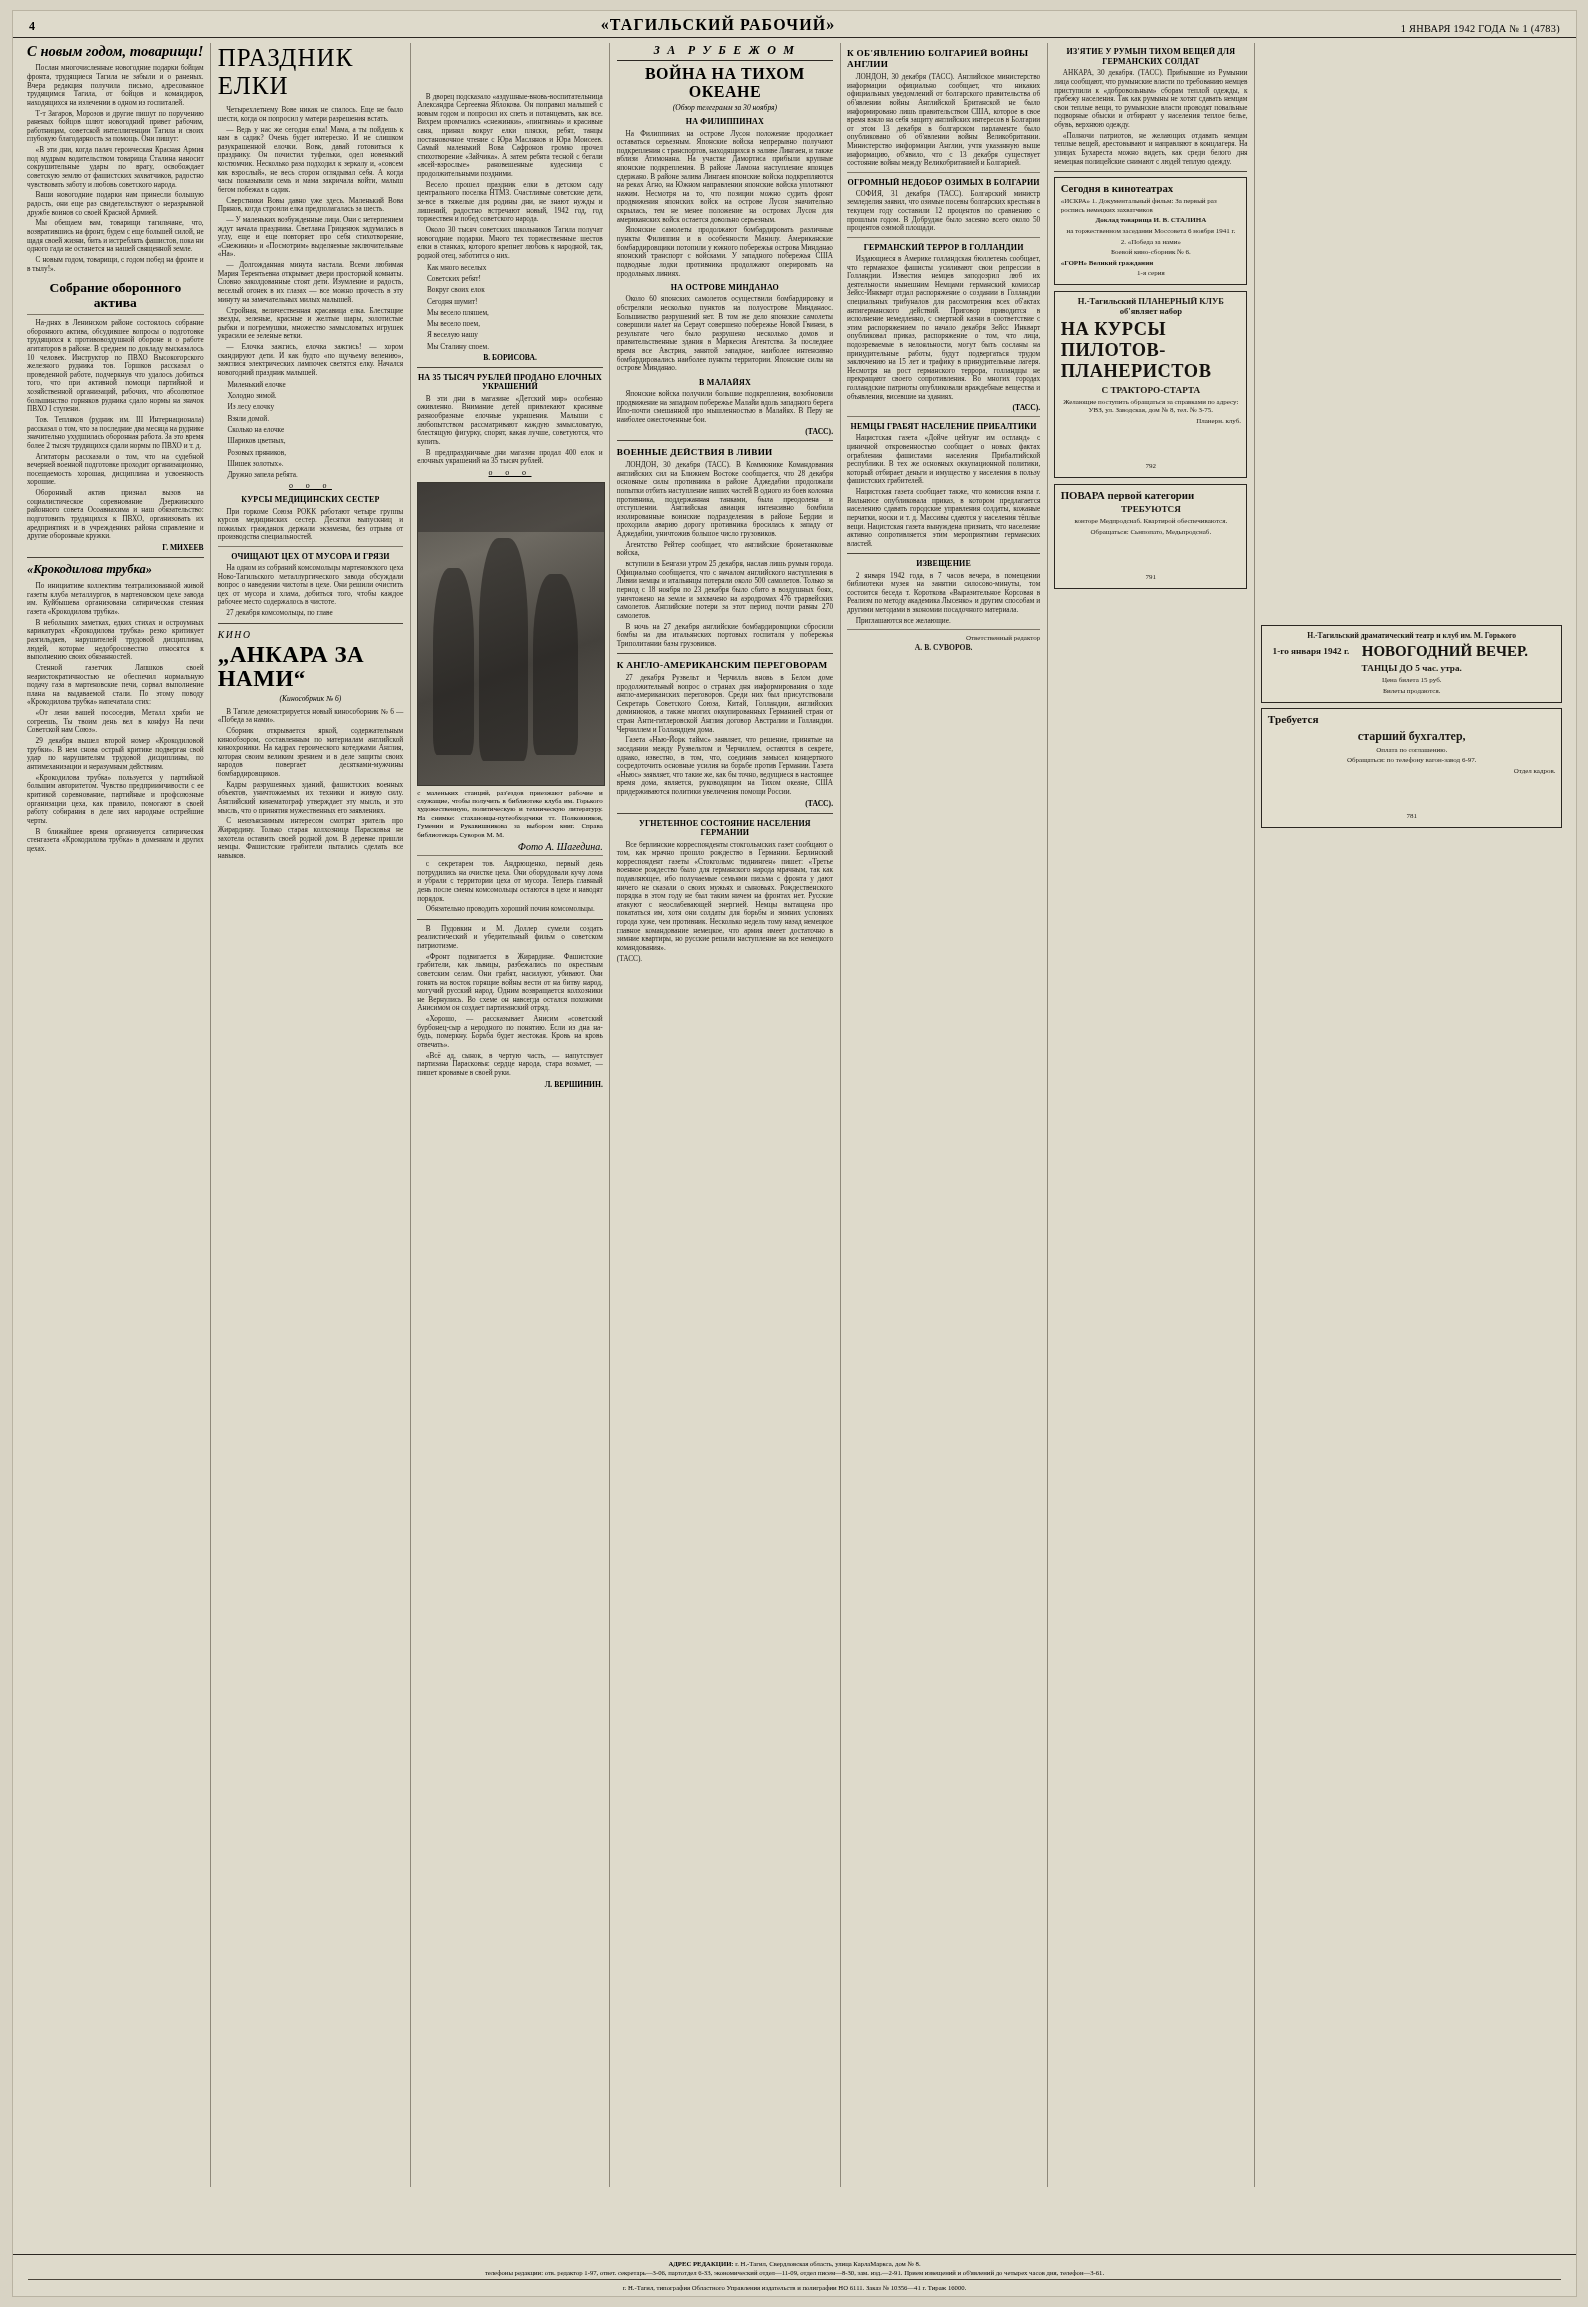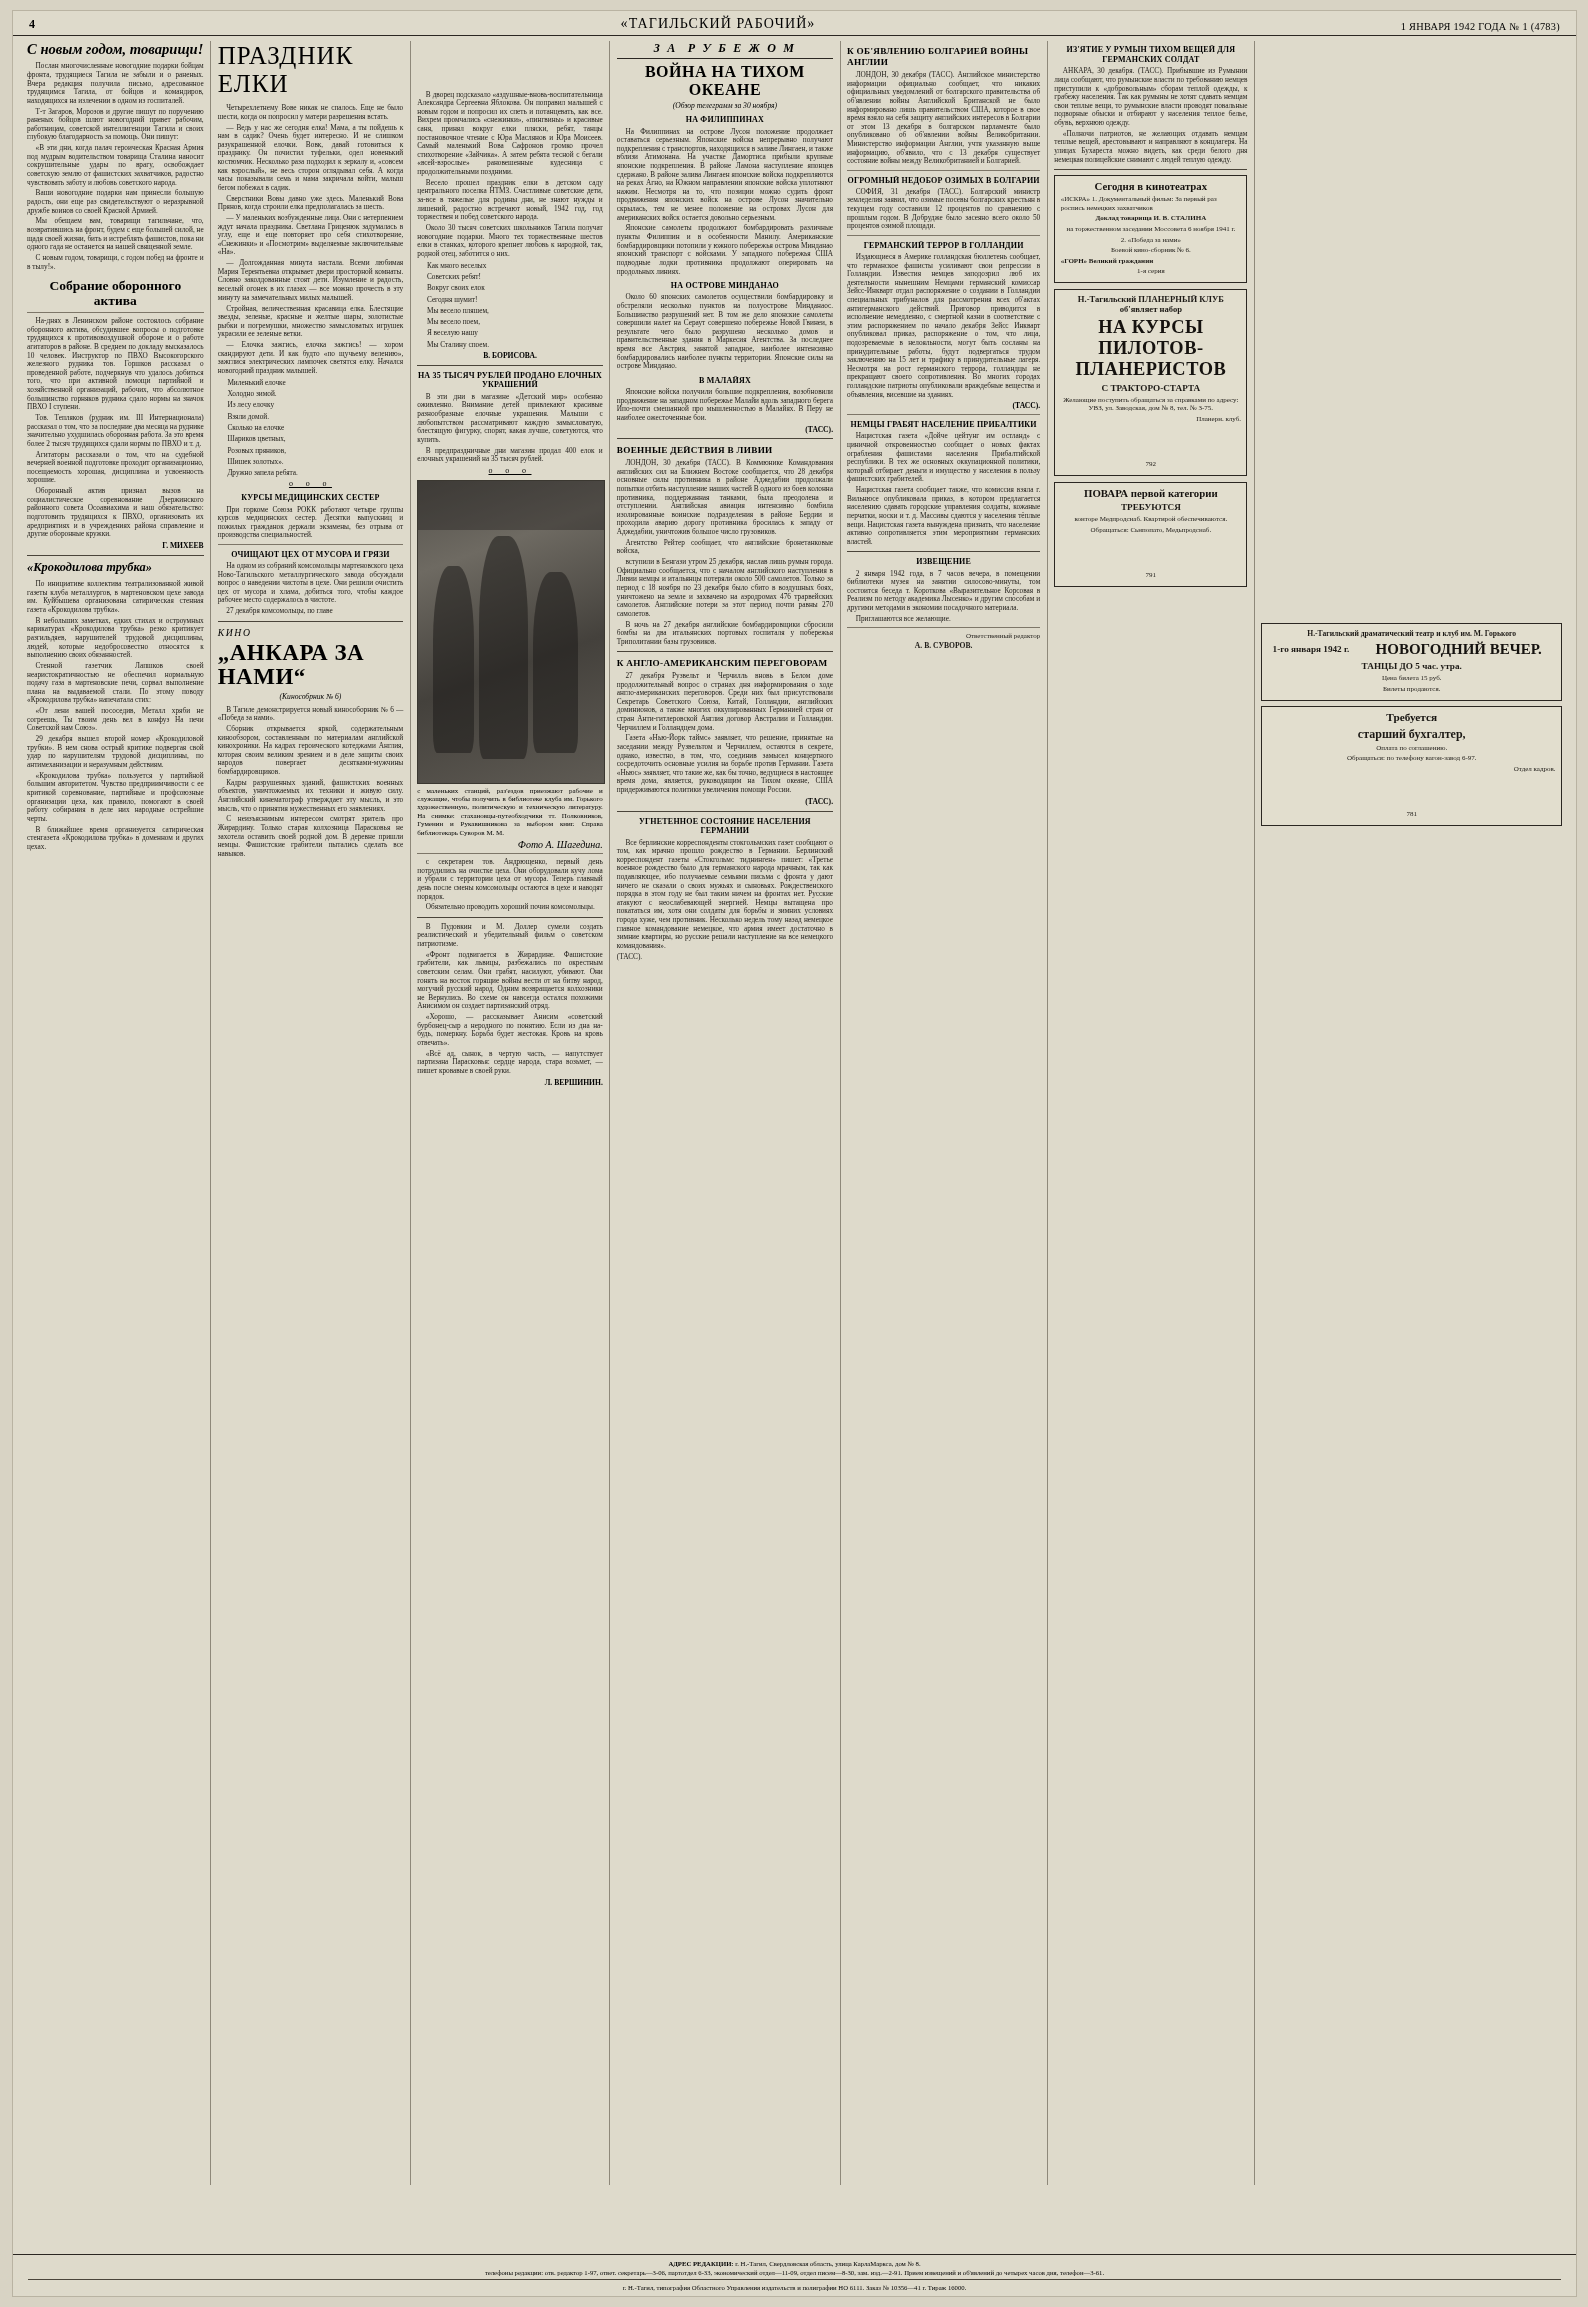--- a/index.html
+++ b/index.html
@@ -17,21 +17,21 @@
     border:0.5px solid #b9b3a2;
   }
   
   .masthead{
     display:flex;align-items:flex-end;justify-content:space-between;
     padding:5.4px 16px 3.2px 16px;
     border-bottom:1.1px solid #2b2722;
     font-size:10.3px;letter-spacing:0.3px;
   }
   .masthead .pg{font-weight:bold;font-size:12px;}
-  .masthead .ttl{font-weight:normal;font-size:14px;letter-spacing:1.1px;}
+  .masthead .ttl{font-weight:bold;font-size:16px;letter-spacing:1.1px;}
   .masthead .dt{font-size:10.3px;}
   
   .cols{
     display:flex;
     padding:4.3px 14px 0 14px;
     box-sizing:border-box;
     height:2149px;
   }
   .col{box-sizing:border-box;}
   .c1{width:12.0%;padding-right:6.5px;border-right:0.5px solid #8e887a;}
@@ -84,21 +84,21 @@
     background:linear-gradient(160deg,#55524c 0%,#6e6a62 25%,#44413c 60%,#5f5b54 100%);
     position:relative;overflow:hidden;border:0.5px solid #3a3730;
   }
   .photo .fig{position:absolute;background:rgba(30,28,25,.55);border-radius:40% 40% 10% 10%;}
   .caption{font-size:7px;text-align:justify;line-height:1.2;}
   .credit{font-size:10px;text-align:right;font-style:italic;margin-top:1.6px;}
   .ad{
     border:1.1px solid #2b2722;padding:4.3px 5.4px;margin:0 0 5.4px 0;
     background:#e2dece;
   }
-  .ad h4{text-align:center;font-weight:bold;font-size:10.8px;margin-bottom:2.7px;line-height:1.15;}
+  .ad h4{text-align:left;font-weight:bold;font-size:10.8px;margin-bottom:2.7px;line-height:1.15;}
   .ad p{font-size:7px;text-indent:0;text-align:center;line-height:1.2;}
   .ad .left{text-align:left;text-indent:0;}
   .big-ad h4{font-size:18.4px;letter-spacing:0.5px;}
   .kino-title{
     font-weight:bold;font-size:23px;line-height:1.05;letter-spacing:0.5px;margin:3.2px 0;
   }
   .kino-label{font-style:italic;font-size:9.7px;letter-spacing:1.6px;margin-bottom:1.1px;}
   .footer{
     position:absolute;left:0;right:0;bottom:0;
     border-top:1.1px solid #2b2722;

